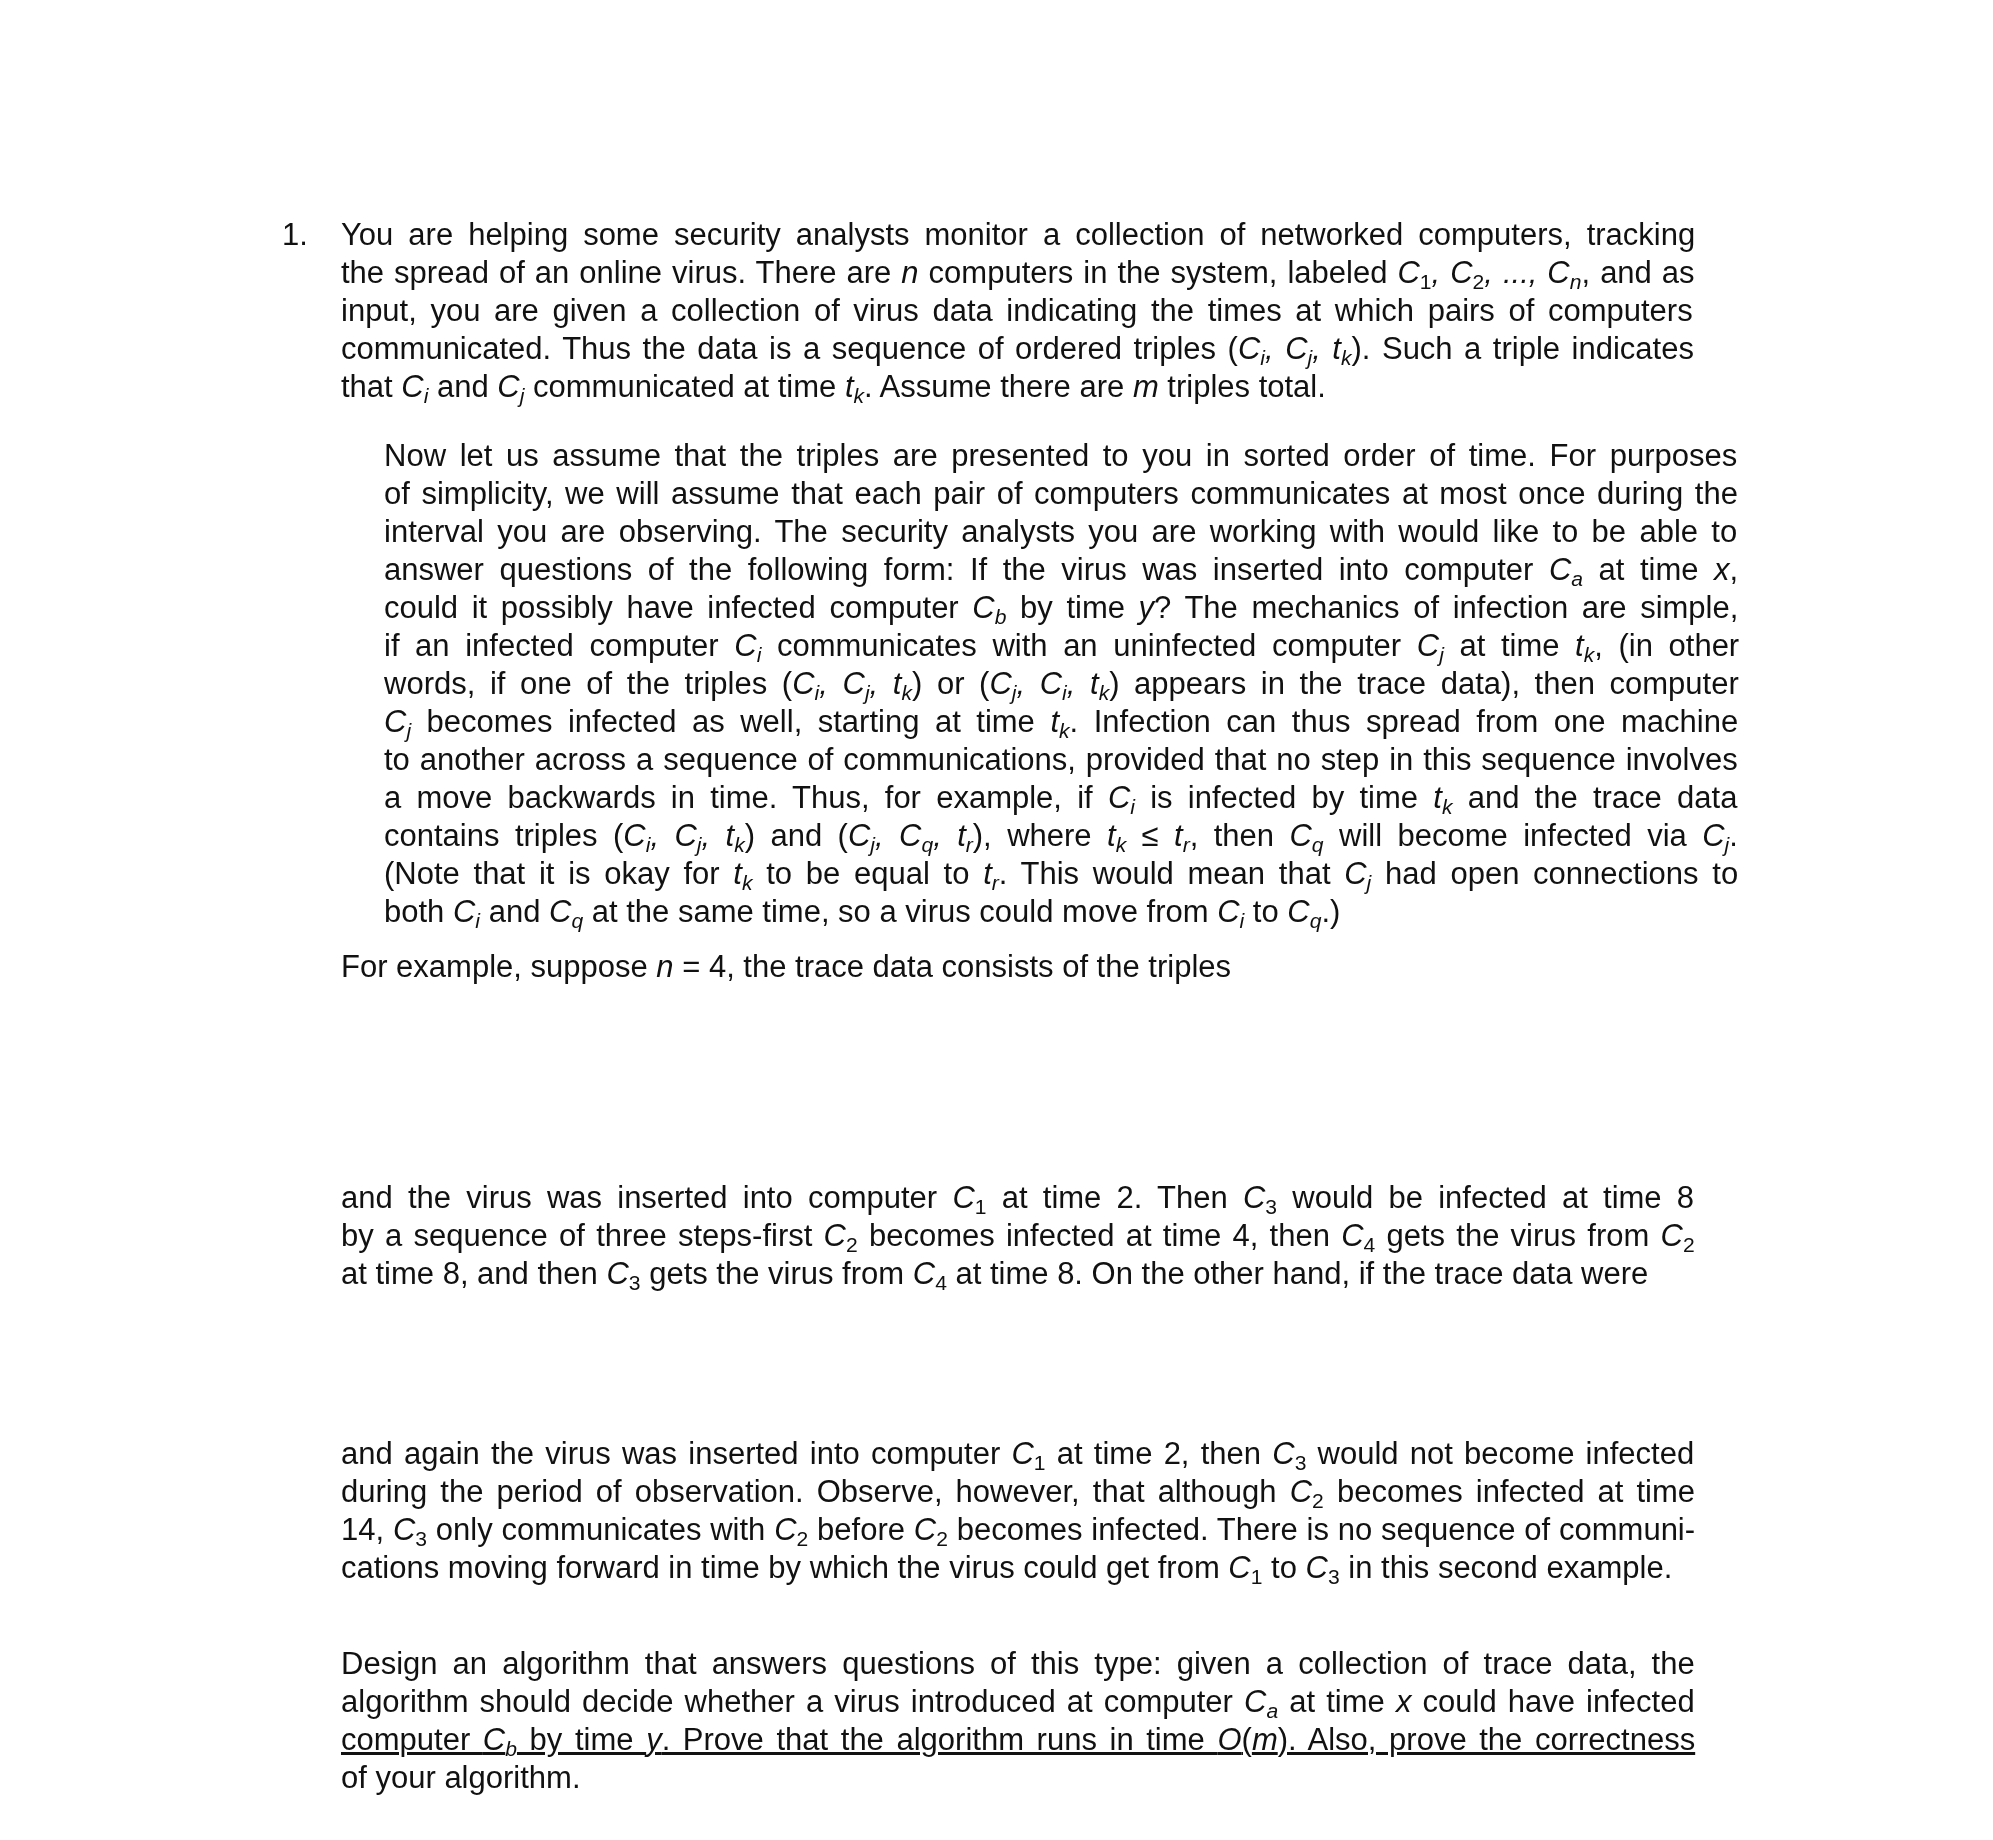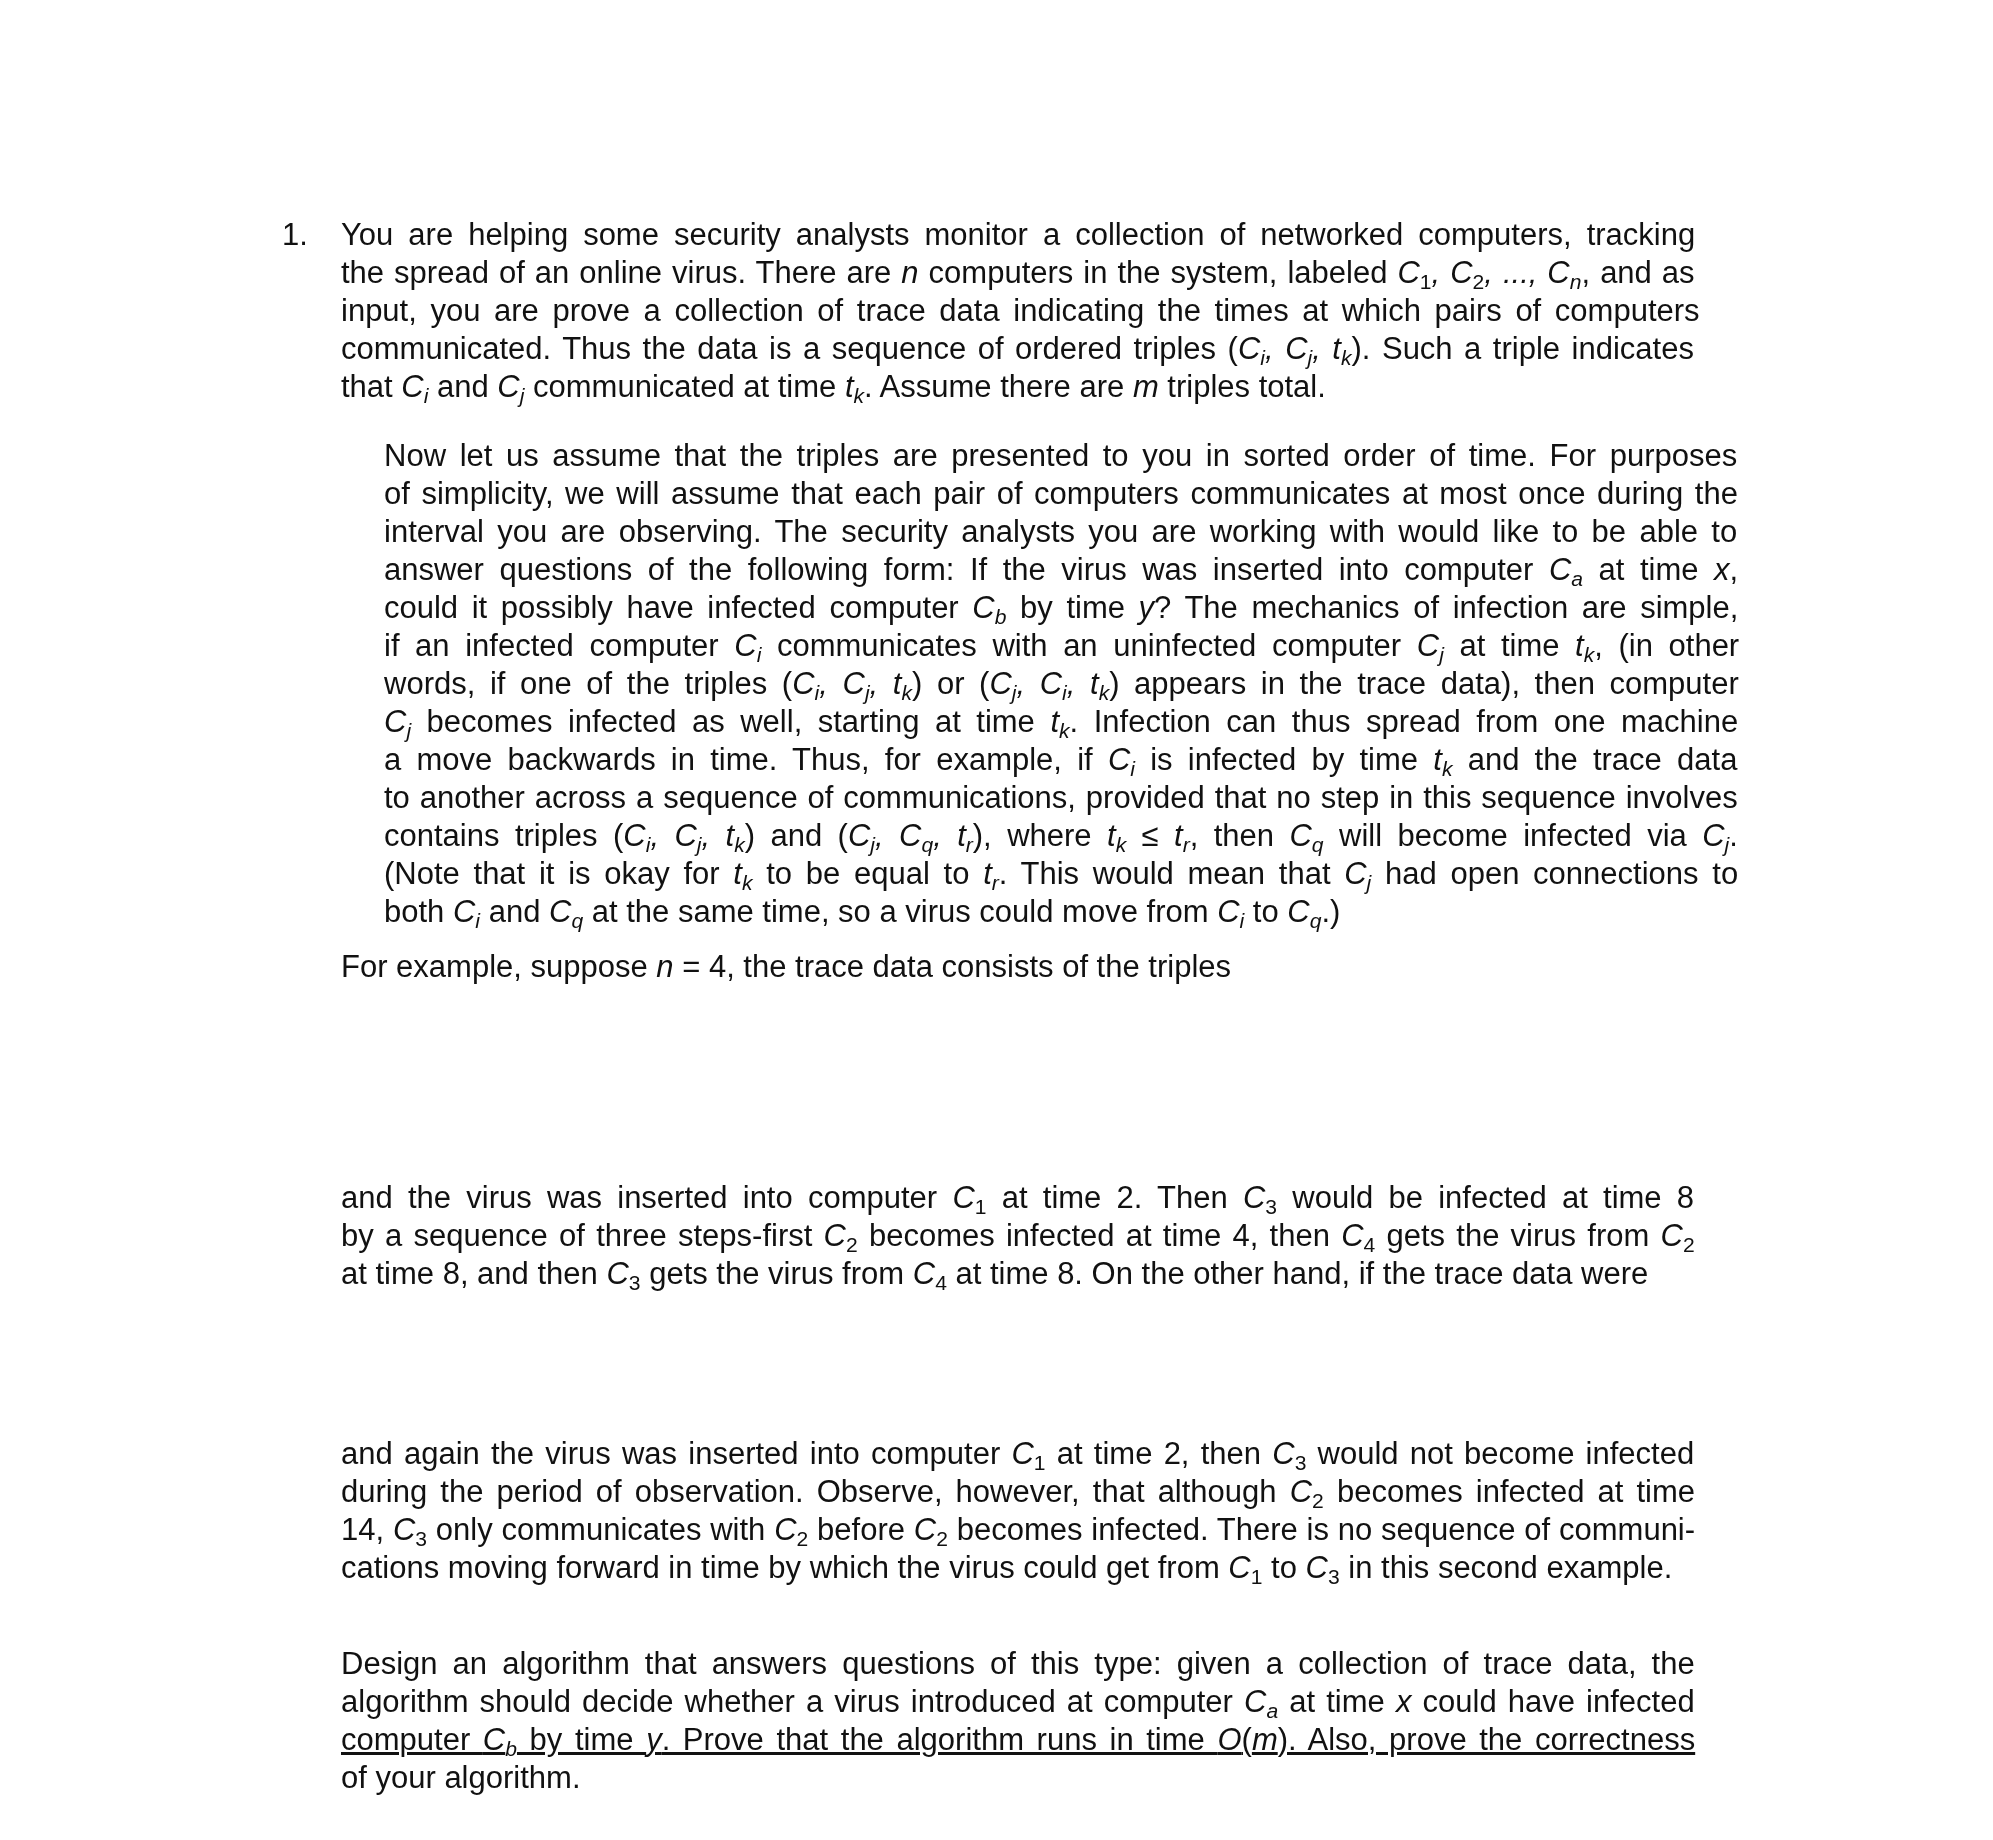--- a/index.html
+++ b/index.html
@@ -15,35 +15,35 @@
 </style>
 </head>
 <body>
 
 <div class="page">
   <div class="item-number">1.</div>
 
   <div class="para" style="top:216px;">
       <span class="line" style="white-space: nowrap; display: block; word-spacing: 6.4px; text-align: left; text-align-last: left;">You are helping some security analysts monitor a collection of networked computers, tracking</span>
       <span class="line" style="white-space: nowrap; display: block; word-spacing: 1.4px; text-align: left; text-align-last: left;">the spread of an online virus. There are <i>n</i> computers in the system, labeled <i>C</i><sub>1</sub><i>, C</i><sub>2</sub><i>, ..., C</i><sub><i>n</i></sub>, and as</span>
-      <span class="line" style="white-space: nowrap; display: block; word-spacing: 5px; text-align: left; text-align-last: left;">input, you are prove a collection of trace data indicating the times at which pairs of computers</span>
+      <span class="line" style="white-space: nowrap; display: block; word-spacing: 5px; text-align: left; text-align-last: left;">input, you are given a collection of virus data indicating the times at which pairs of computers</span>
       <span class="line" style="white-space: nowrap; display: block; word-spacing: 2.9px; text-align: left; text-align-last: left;">communicated. Thus the data is a sequence of ordered triples (<i>C</i><sub><i>i</i></sub><i>, C</i><sub><i>j</i></sub><i>, t</i><sub><i>k</i></sub>). Such a triple indicates</span>
       <span class="line last">that <i>C</i><sub><i>i</i></sub> and <i>C</i><sub><i>j</i></sub> communicated at time <i>t</i><sub><i>k</i></sub>. Assume there are <i>m</i> triples total.</span>
     </div>
   <div class="para" style="top:437px;margin-left:43px;">
       <span class="line" style="white-space: nowrap; display: block; word-spacing: 5px; text-align: left; text-align-last: left;">Now let us assume that the triples are presented to you in sorted order of time. For purposes</span>
       <span class="line" style="white-space: nowrap; display: block; word-spacing: 3px; text-align: left; text-align-last: left;">of simplicity, we will assume that each pair of computers communicates at most once during the</span>
       <span class="line" style="white-space: nowrap; display: block; word-spacing: 4.7px; text-align: left; text-align-last: left;">interval you are observing. The security analysts you are working with would like to be able to</span>
       <span class="line" style="white-space: nowrap; display: block; word-spacing: 6.9px; text-align: left; text-align-last: left;">answer questions of the following form: If the virus was inserted into computer <i>C</i><sub><i>a</i></sub> at time <i>x</i>,</span>
       <span class="line" style="white-space: nowrap; display: block; word-spacing: 5px; text-align: left; text-align-last: left;">could it possibly have infected computer <i>C</i><sub><i>b</i></sub> by time <i>y</i>? The mechanics of infection are simple,</span>
       <span class="line" style="white-space: nowrap; display: block; word-spacing: 7px; text-align: left; text-align-last: left;">if an infected computer <i>C</i><sub><i>i</i></sub> communicates with an uninfected computer <i>C</i><sub><i>j</i></sub> at time <i>t</i><sub><i>k</i></sub>, (in other</span>
       <span class="line" style="white-space: nowrap; display: block; word-spacing: 6px; text-align: left; text-align-last: left;">words, if one of the triples (<i>C</i><sub><i>i</i></sub><i>, C</i><sub><i>j</i></sub><i>, t</i><sub><i>k</i></sub>) or (<i>C</i><sub><i>j</i></sub><i>, C</i><sub><i>i</i></sub><i>, t</i><sub><i>k</i></sub>) appears in the trace data), then computer</span>
       <span class="line" style="white-space: nowrap; display: block; word-spacing: 6.9px; text-align: left; text-align-last: left;"><i>C</i><sub><i>j</i></sub> becomes infected as well, starting at time <i>t</i><sub><i>k</i></sub>. Infection can thus spread from one machine</span>
+      <span class="line" style="white-space: nowrap; display: block; word-spacing: 1.3px; text-align: left; text-align-last: left;">to another across a sequence of communications, provided that no step in this sequence involves</span>
       <span class="line" style="white-space: nowrap; display: block; word-spacing: 6.6px; text-align: left; text-align-last: left;">a move backwards in time. Thus, for example, if <i>C</i><sub><i>i</i></sub> is infected by time <i>t</i><sub><i>k</i></sub> and the trace data</span>
-      <span class="line" style="white-space: nowrap; display: block; word-spacing: 1.3px; text-align: left; text-align-last: left;">to another across a sequence of communications, provided that no step in this sequence involves</span>
       <span class="line" style="white-space: nowrap; display: block; word-spacing: 6.8px; text-align: left; text-align-last: left;">contains triples (<i>C</i><sub><i>i</i></sub><i>, C</i><sub><i>j</i></sub><i>, t</i><sub><i>k</i></sub>) and (<i>C</i><sub><i>j</i></sub><i>, C</i><sub><i>q</i></sub><i>, t</i><sub><i>r</i></sub>), where <i>t</i><sub><i>k</i></sub> ≤ <i>t</i><sub><i>r</i></sub>, then <i>C</i><sub><i>q</i></sub> will become infected via <i>C</i><sub><i>j</i></sub>.</span>
       <span class="line" style="white-space: nowrap; display: block; word-spacing: 5.1px; text-align: left; text-align-last: left;">(Note that it is okay for <i>t</i><sub><i>k</i></sub> to be equal to <i>t</i><sub><i>r</i></sub>. This would mean that <i>C</i><sub><i>j</i></sub> had open connections to</span>
       <span class="line last">both <i>C</i><sub><i>i</i></sub> and <i>C</i><sub><i>q</i></sub> at the same time, so a virus could move from <i>C</i><sub><i>i</i></sub> to <i>C</i><sub><i>q</i></sub>.)</span>
     </div>
   <div class="para" style="top:948px;">
       <span class="line last">For example, suppose <i>n</i> = 4, the trace data consists of the triples</span>
     </div>
   <div class="para" style="top:1179px;">
       <span class="line" style="white-space: nowrap; display: block; word-spacing: 6.6px; text-align: left; text-align-last: left;">and the virus was inserted into computer <i>C</i><sub>1</sub> at time 2. Then <i>C</i><sub>3</sub> would be infected at time 8</span>
       <span class="line" style="white-space: nowrap; display: block; word-spacing: 2.6px; text-align: left; text-align-last: left;">by a sequence of three steps-first <i>C</i><sub>2</sub> becomes infected at time 4, then <i>C</i><sub>4</sub> gets the virus from <i>C</i><sub>2</sub></span>

